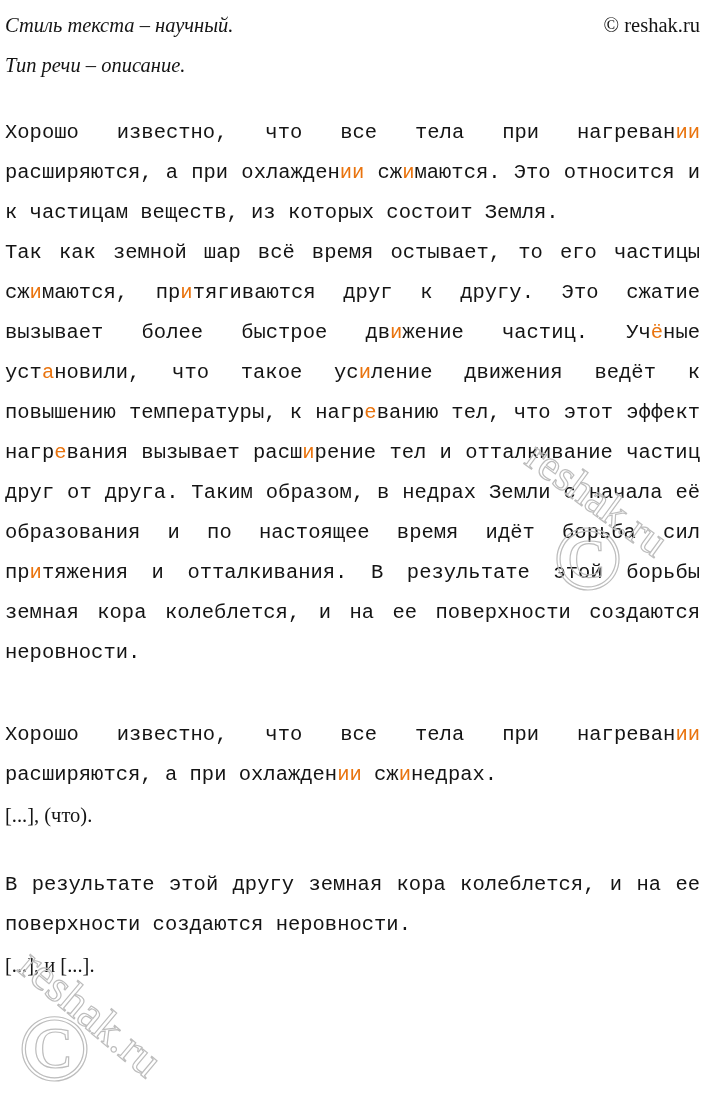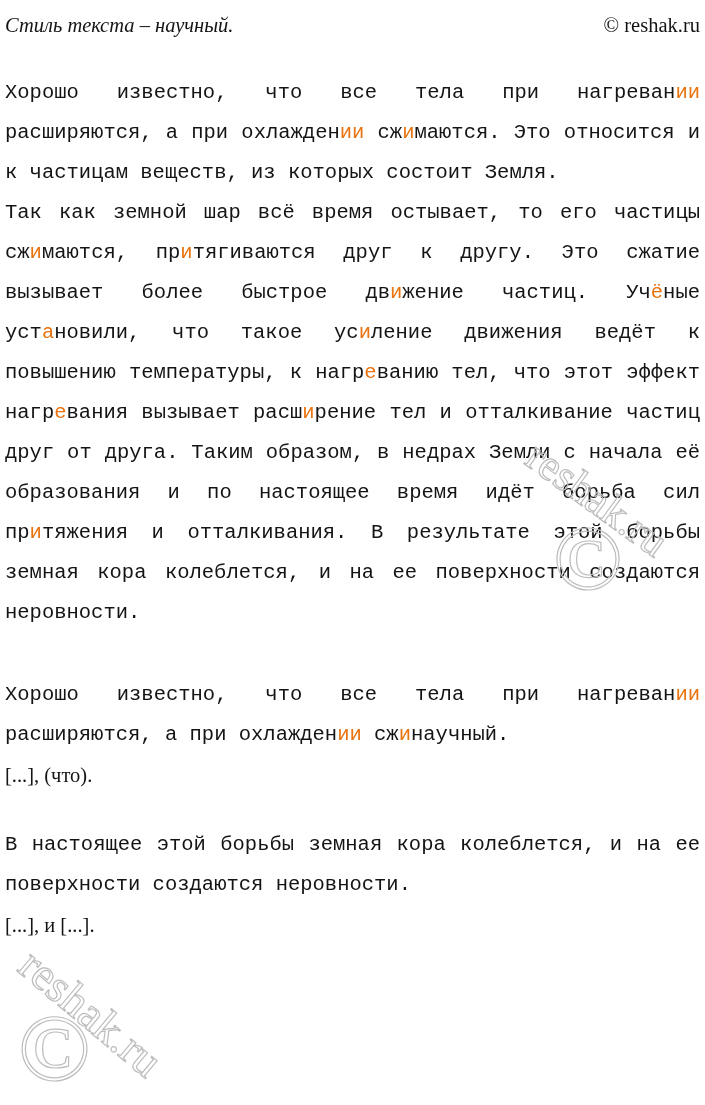--- a/index.html
+++ b/index.html
@@ -49,30 +49,31 @@
 </head>
 <body>
 
 <div class="page">
 
   <div class="header-row">
     <span class="italic">Стиль текста – научный.</span>
     <span class="copyright">© reshak.ru</span>
   </div>
 
+  <div class="italic">Тип речи – описание.</div>
 
   <p id="p1" class="para p-justify"><span>Хорошо известно, что все тела при нагреван</span><span class="hl">ии</span><span> расширяются, а при охлажден</span><span class="hl">ии</span><span> сж</span><span class="hl">и</span><span>маются. Это относится и к частицам веществ, из которых состоит Земля.</span></p>
 
   <p id="p2" class="para p-justify"><span>Так как земной шар всё время остывает, то его частицы сж</span><span class="hl">и</span><span>маются, пр</span><span class="hl">и</span><span>тягиваются друг к другу. Это сжатие вызывает более быстрое дв</span><span class="hl">и</span><span>жение частиц. Уч</span><span class="hl">ё</span><span>ные уст</span><span class="hl">а</span><span>новили, что такое ус</span><span class="hl">и</span><span>ление движения ведёт к повышению температуры, к нагр</span><span class="hl">е</span><span>ванию тел, что этот эффект нагр</span><span class="hl">е</span><span>вания вызывает расш</span><span class="hl">и</span><span>рение тел и отталкивание частиц друг от друга. Таким образом, в недрах Земли с начала её образования и по настоящее время идёт борьба сил пр</span><span class="hl">и</span><span>тяжения и отталкивания. В результате этой борьбы земная кора колеблется, и на ее поверхности создаются неровности.</span></p>
 
 
-  <p id="p4" class="para p-justify"><span>Хорошо известно, что все тела при нагреван</span><span class="hl">ии</span><span> расширяются, а при охлажден</span><span class="hl">ии</span><span> сж</span><span class="hl">и</span><span>научный.</span></p>
+  <p id="p4" class="para p-justify"><span>Хорошо известно, что все тела при нагреван</span><span class="hl">ии</span><span> расширяются, а при охлажден</span><span class="hl">ии</span><span> сж</span><span class="hl">и</span><span>недрах.</span></p>
   <div class="schema-line">[...], (что).</div>
 
-  <p id="p5" class="para p-justify">В настоящее этой борьбы земная кора колеблется, и на ее поверхности создаются неровности.</p>
+  <p id="p5" class="para p-justify">В результате этой другу земная кора колеблется, и на ее поверхности создаются неровности.</p>
   <div class="schema-line">[...], и [...].</div>
 
   <svg id="wm-right" class="watermark" width="200" height="215" viewBox="0 0 200 215">
     <text class="wm-stroke" x="18" y="48" font-size="44" transform="rotate(36 18 48)">reshak.ru</text>
     <text class="wm-stroke" x="48" y="174" font-size="92">©</text>
   </svg>
 
   <svg id="wm-bottom" class="watermark" width="340" height="177" viewBox="0 0 340 177">
     <text class="wm-stroke" x="16" y="42" font-size="46" transform="rotate(40 16 42)">reshak.ru</text>
     <text class="wm-stroke" x="18" y="152" font-size="96">©</text>

